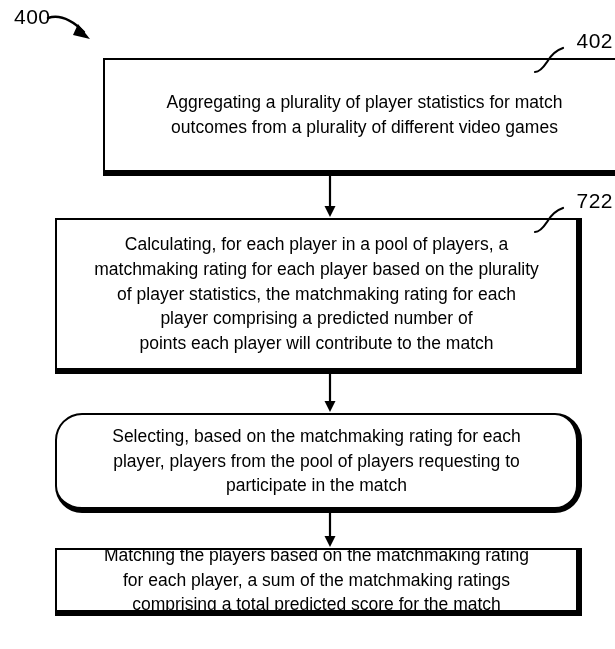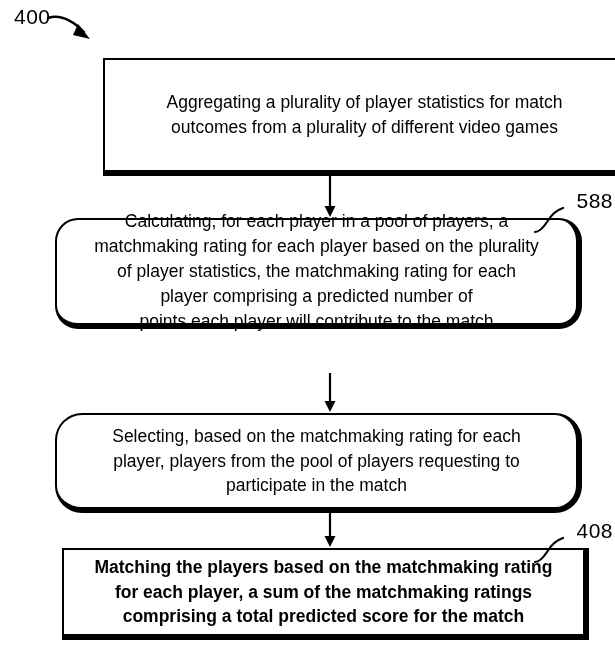--- a/index.html
+++ b/index.html
@@ -51,23 +51,23 @@
   }
   .step-text {
     text-align: center;
     font-size: 17.5px;
     line-height: 1.42;
     padding: 0 8px;
     white-space: pre-line;
   }
 
   #box-402 { left: 55px; top: 58px; width: 527px; height: 118px; margin-left: 48px; }
-  #box-404 { left: 55px; top: 218px; width: 527px; height: 111px; border-radius: 23px; }
+  #box-404 { left: 55px; top: 218px; width: 527px; height: 156px; }
   #box-406 { left: 55px; top: 413px; width: 527px; height: 100px; border-radius: 27px; }
-  #box-408 { left: 62px; top: 548px; width: 527px; height: 92px; font-weight: bold; }
+  #box-408 { left: 55px; top: 548px; width: 527px; height: 68px; }
 
   
   .connector {
     position: absolute;
     left: 322px;
     width: 16px;
   }
   #conn-1 { top: 176px; height: 42px; }
   #conn-2 { top: 373px; height: 40px; }
   #conn-3 { top: 513px; height: 35px; }
@@ -142,29 +142,29 @@
   <svg class="connector" id="conn-2" viewBox="0 0 16 40" preserveAspectRatio="none">
     <line x1="8" y1="0" x2="8" y2="30" stroke="#000" stroke-width="2.2"></line>
     <path d="M2.5,28 L13.5,28 L8,39 Z" fill="#000"></path>
   </svg>
 
   <svg class="connector" id="conn-3" viewBox="0 0 16 35" preserveAspectRatio="none">
     <line x1="8" y1="0" x2="8" y2="25" stroke="#000" stroke-width="2.2"></line>
     <path d="M2.5,23 L13.5,23 L8,34 Z" fill="#000"></path>
   </svg>
 
+  <div class="callout" id="callout-402">
+    <svg class="callout-hook" viewBox="0 0 40 32">
+      <path d="M2,30 C4,30 8,29 14,20 C18,13 24,8 30,6" stroke="#000" stroke-width="2.2" fill="none" stroke-linecap="round"></path>
+    </svg>
+    <div class="callout-num">402</div>
+  </div>
 
   <div class="callout" id="callout-404">
     <svg class="callout-hook" viewBox="0 0 40 32">
       <path d="M2,30 C4,30 8,29 14,20 C18,13 24,8 30,6" stroke="#000" stroke-width="2.2" fill="none" stroke-linecap="round"></path>
     </svg>
-    <div class="callout-num">588</div>
+    <div class="callout-num">722</div>
   </div>
 
 
-  <div class="callout" id="callout-408">
-    <svg class="callout-hook" viewBox="0 0 40 32">
-      <path d="M2,30 C4,30 8,29 14,20 C18,13 24,8 30,6" stroke="#000" stroke-width="2.2" fill="none" stroke-linecap="round"></path>
-    </svg>
-    <div class="callout-num">408</div>
-  </div>
 
 </div>
 
 </body></html>

